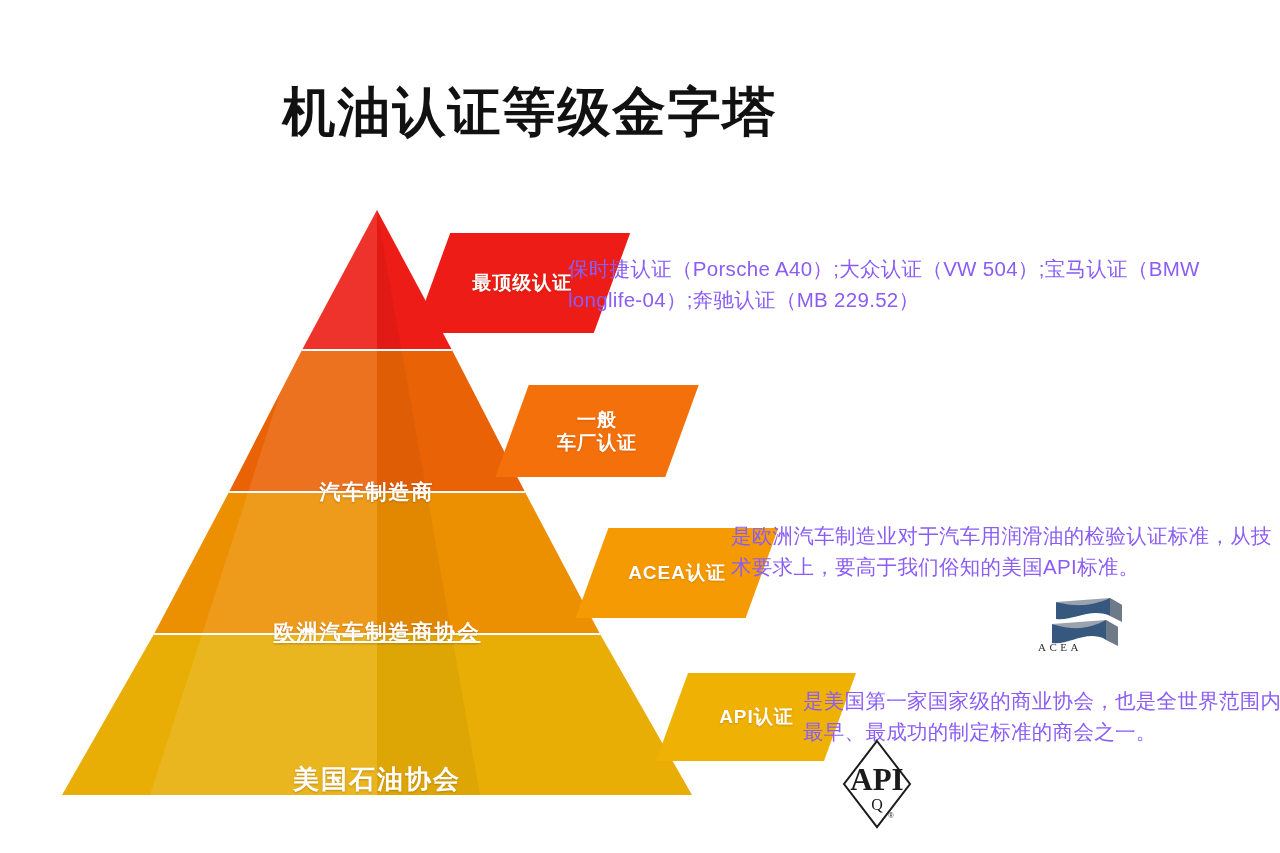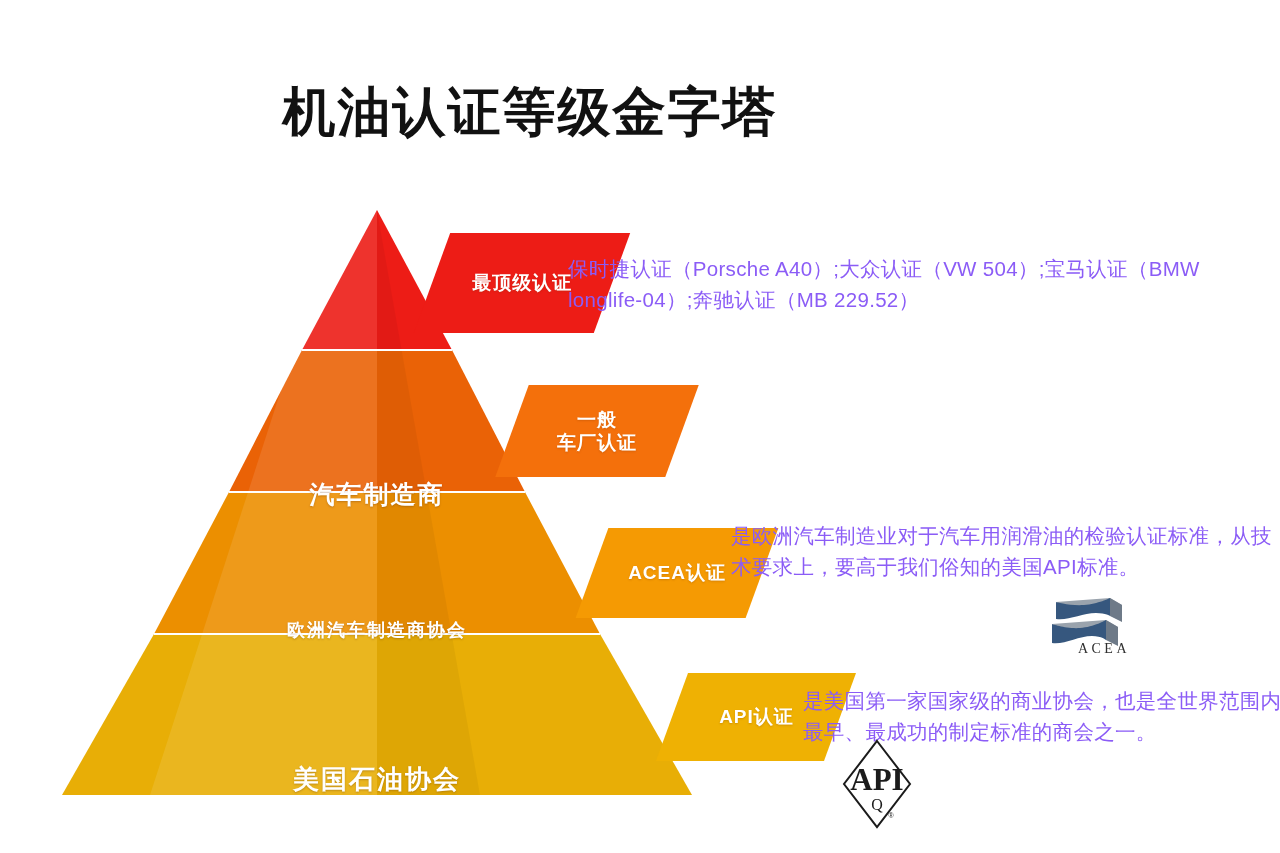--- a/index.html
+++ b/index.html
@@ -53,22 +53,22 @@
     width: 630px;
     left: 0;
     text-align: center;
     color: #ffffff;
     font-weight: bold;
     letter-spacing: 2px;
     text-shadow: 0 1px 2px rgba(90,40,0,0.30);
     pointer-events: none;
   }
   #tier-label-0 { top: 120px; font-size: 21px; }
-  #tier-label-1 { top: 268px; font-size: 25px; }
-  #tier-label-2 { top: 408px; font-size: 18px; }
+  #tier-label-1 { top: 268px; font-size: 21px; }
+  #tier-label-2 { top: 408px; font-size: 21px; text-decoration: underline; }
   #tier-label-3 { top: 552px; font-size: 26px; }
 
   
   .badge {
     position: absolute;
     display: flex;
     align-items: center;
     justify-content: center;
     color: #ffffff;
     font-weight: bold;
@@ -128,22 +128,22 @@
     top: 594px;
     width: 92px;
     height: 66px;
   }
   #acea-logo svg { display: block; }
   #acea-logo-text {
     position: absolute;
     left: 1038px;
     top: 641px;
     width: 92px;
-    text-align: right;
-    font-size: 14px;
+    text-align: left;
+    font-size: 11px;
     letter-spacing: 3.5px;
     color: #2f2f2f;
     font-family: "Liberation Serif", "DejaVu Serif", serif;
   }
 
   #api-logo {
     position: absolute;
     left: 836px;
     top: 738px;
     width: 82px;

